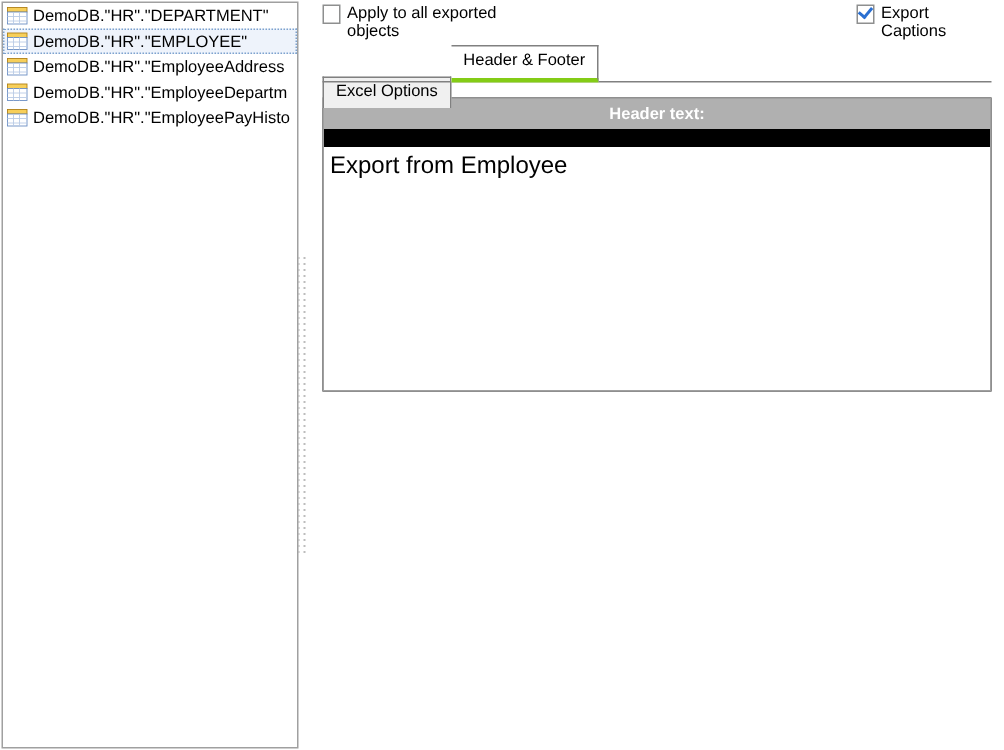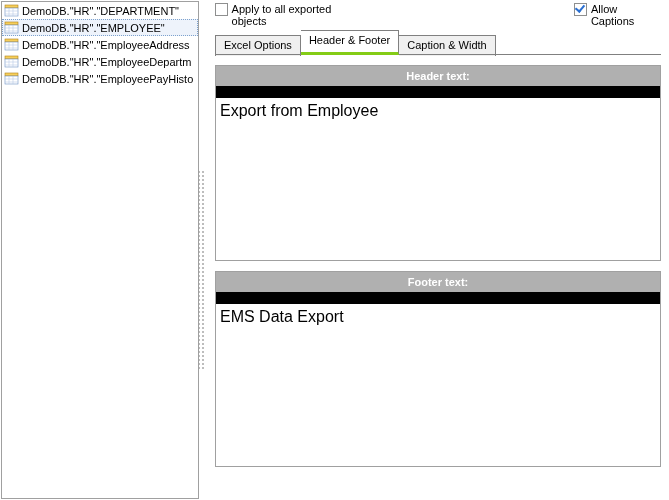--- a/index.html
+++ b/index.html
@@ -131,21 +131,21 @@
   }
   .tab {
     height: 20px;
     line-height: 18px;
     padding: 0 8px;
     border: 1px solid #808080;
     border-bottom: none;
     margin-right: 0px;
     background: #f0f0f0;
     position: relative;
-    top: 1px;
+    top: 17px;
     cursor: pointer;
   }
   .tab + .tab { border-left: none; }
   .tab.active {
     background: #fff;
     border-bottom: 3px solid #84cc16;
     z-index: 2;
     height: 21px;
     top: 0;
   }
@@ -259,37 +259,30 @@
   <div class="dotted-divider"></div>
 
   <div class="right-panel">
     <div class="top-checks">
       <label class="checkbox-wrap">
         <span class="cb" id="cb-applyall"></span>
         <span>Apply to all exported objects</span>
       </label>
       <label class="checkbox-wrap second">
         <span class="cb checked" id="cb-allowcap"></span>
-        <span>Allow Captions</span>
+        <span>Export Captions</span>
       </label>
     </div>
 
     <div class="tabs" id="tabs">
         <div class="tab">Excel Options</div>
         <div class="tab active">Header &amp; Footer</div>
-        <div class="tab">Caption &amp; Width</div>
       </div>
 
     <div class="section">
       <div class="section-header">Header text:</div>
       <div class="section-body">
         <textarea class="ta header" style="">Export from Employee</textarea>
       </div>
     </div>
 
-    <div class="section">
-      <div class="section-header">Footer text:</div>
-      <div class="section-body">
-        <textarea class="ta footer" style="">EMS Data Export</textarea>
-      </div>
-    </div>
   </div>
 </div>
 
 </body></html>

